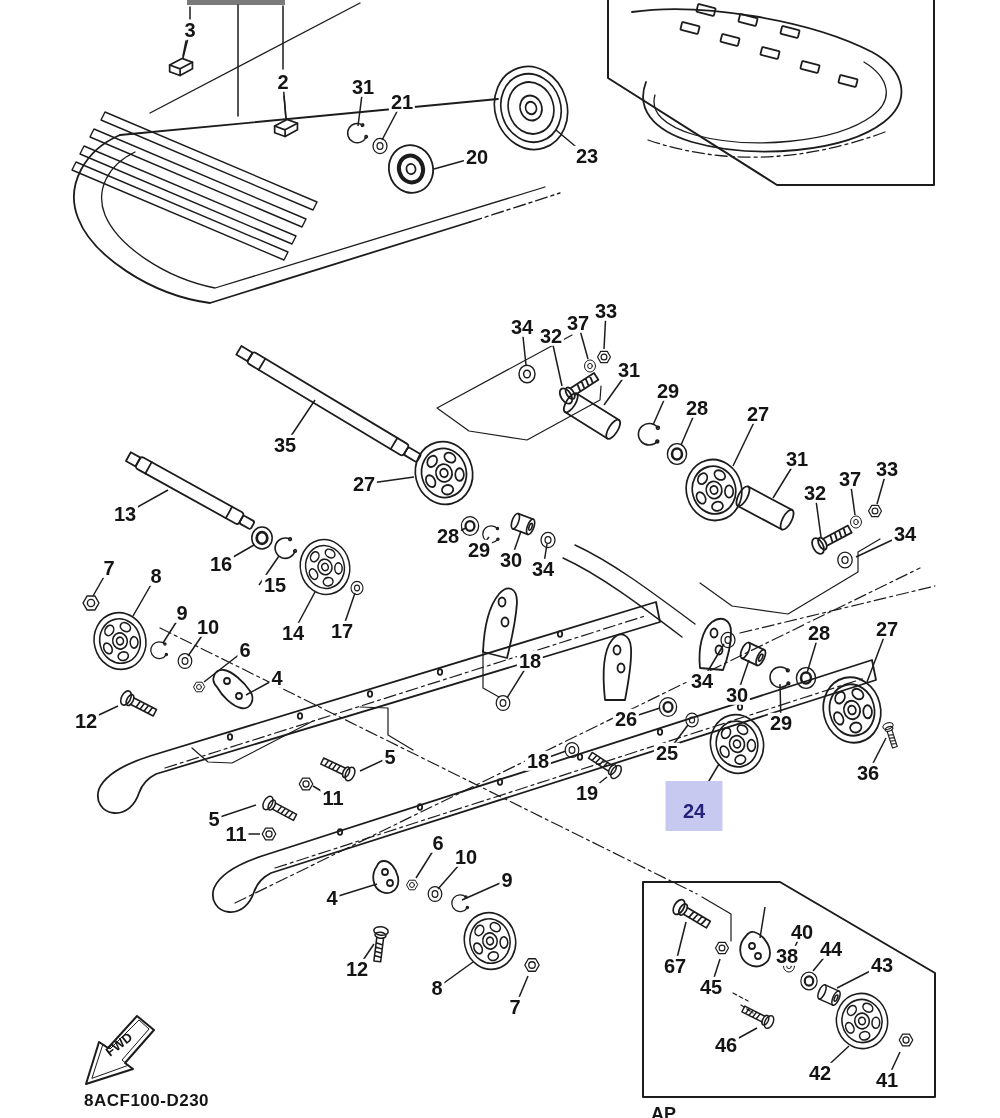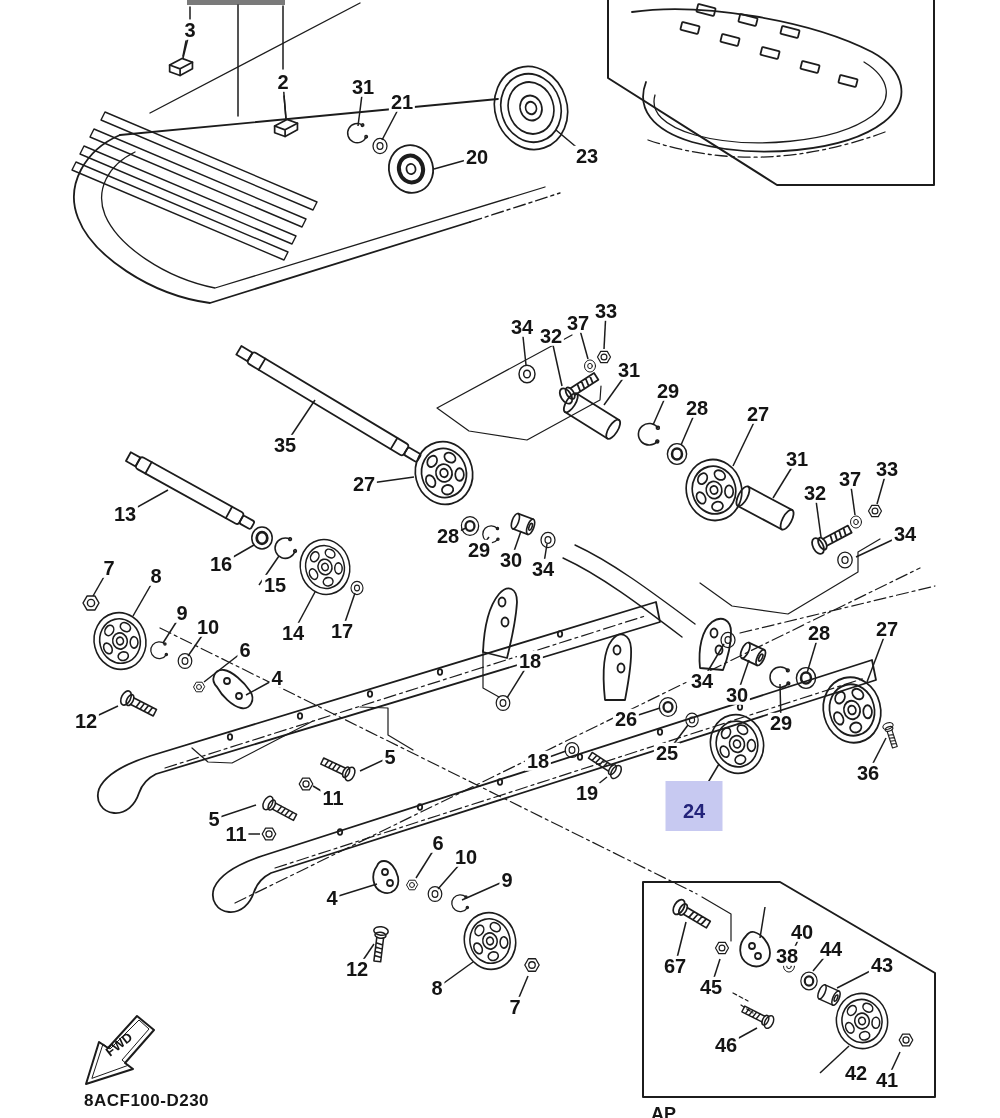--- a/index.html
+++ b/index.html
@@ -413,19 +413,19 @@
       <div class="plabel" style="left: 357px; top: 969px;">12</div>
       <div class="plabel" style="left: 437px; top: 988px;">8</div>
       <div class="plabel" style="left: 515px; top: 1007px;">7</div>
       <div class="plabel" style="left: 675px; top: 966px;">67</div>
       <div class="plabel" style="left: 765px; top: 956px; margin-left: 22px;">38</div>
       <div class="plabel" style="left: 802px; top: 932px;">40</div>
       <div class="plabel" style="left: 831px; top: 949px;">44</div>
       <div class="plabel" style="left: 882px; top: 965px;">43</div>
       <div class="plabel" style="left: 711px; top: 987px;">45</div>
       <div class="plabel" style="left: 726px; top: 1045px;">46</div>
-      <div class="plabel" style="left: 856px; top: 1073px;">42</div>
+      <div class="plabel" style="left: 820px; top: 1073px;">42</div>
       <div class="plabel" style="left: 887px; top: 1080px;">41</div>
     </div>
 
   <div class="code-text">8ACF100-D230</div>
   <div class="ap-text">AP</div>
 </div>
 
 </body></html>

